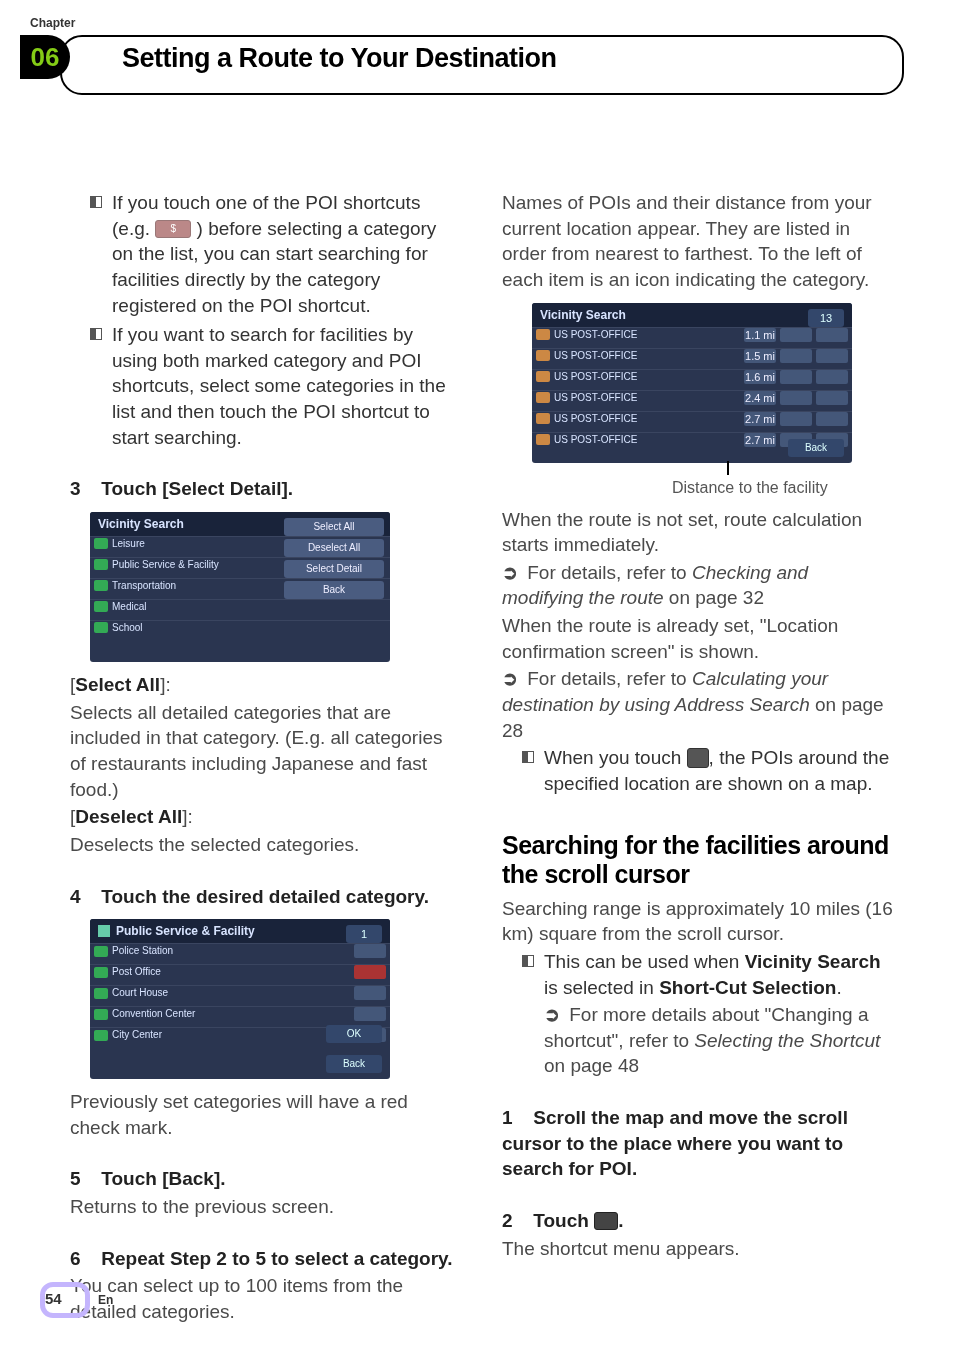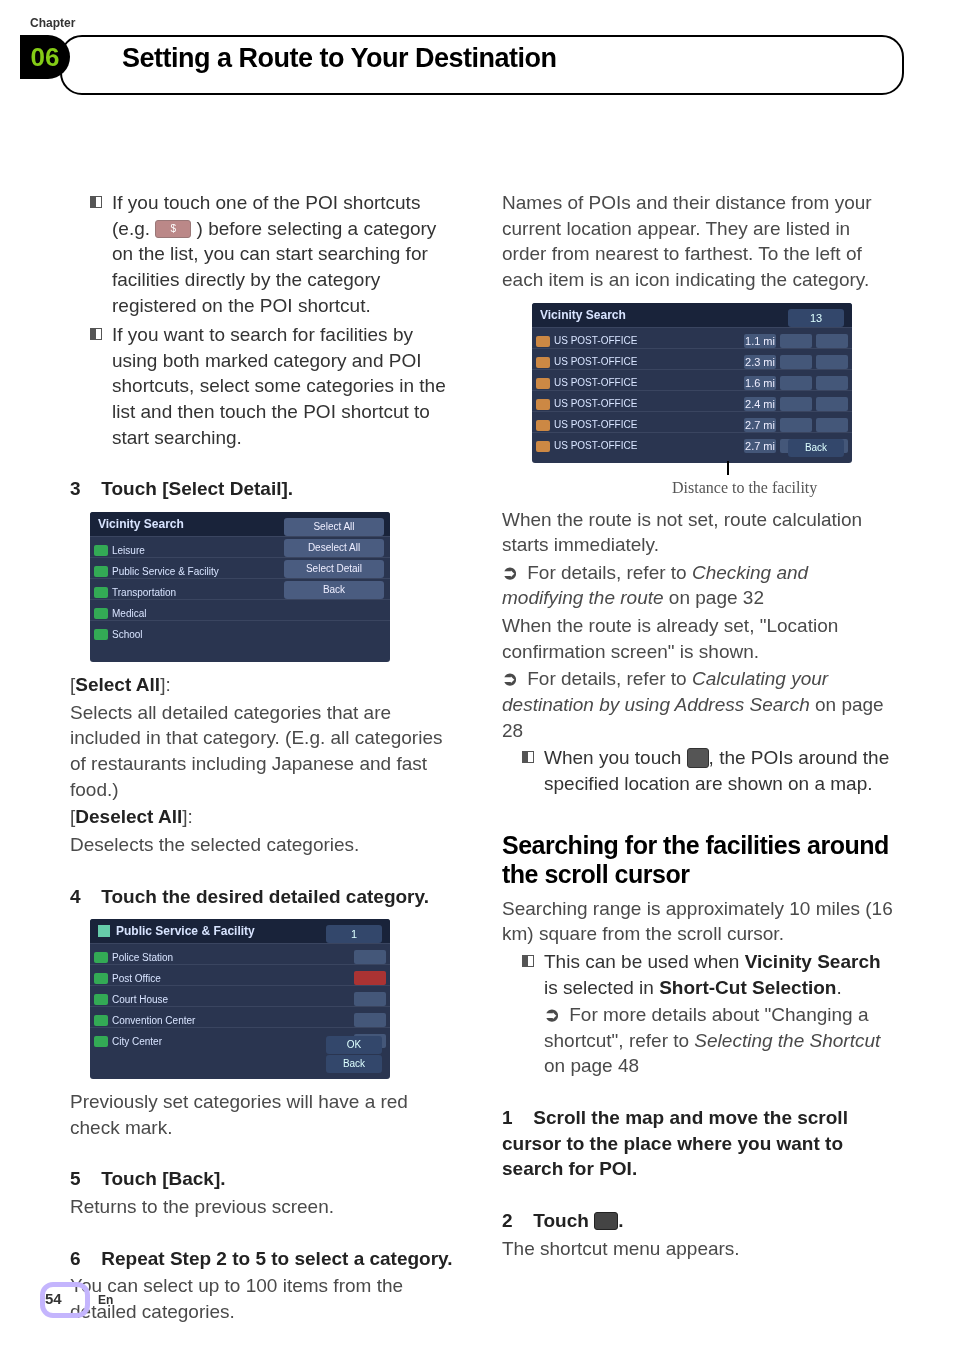--- a/index.html
+++ b/index.html
@@ -125,28 +125,28 @@
   .shot {
     background: #2a3550;
     border-radius: 3px;
     position: relative;
     color: #cde;
     font-size: 11px;
     overflow: hidden;
     margin: 10px 0 10px 20px;
   }
   .shot-title { background:#19233a; color:#d8e4ff; font-size:12px; font-weight:bold; padding:4px 8px; }
-  .shot-row { display:flex; align-items:flex-end; height:20px; padding:0 4px; border-top:1px solid #3a4560; font-size:10px; }
+  .shot-row { display:flex; align-items:flex-start; height:20px; padding:0 4px; border-top:1px solid #3a4560; font-size:10px; }
   .shot-row .rlabel { flex:1; color:#d8e4ff; display:flex; align-items:center; gap:4px; }
   .shot-row .rlabel .pico { display:inline-block; width:14px; height:11px; background:#3a5; border-radius:2px; }
   .shot-row .rbtn { width:32px; height:14px; background:#445779; margin-left:4px; border-radius:2px; font-size:11px; text-align:center; line-height:14px; color:#eef; }
   .shot .overlay-box { position:absolute; right:6px; top:6px; width:100px; }
   .shot .overlay-box .obtn { height:18px; background:#4a5c80; margin-bottom:3px; border-radius:3px; font-size:10px; text-align:center; line-height:18px; color:#eef; }
 
-  .shot .sidecount { position:absolute; top:6px; right:8px; width:56px; height:18px; background:#33476b; text-align:center; line-height:18px; border-radius:3px; color:#dff; }
+  .shot .sidecount { position:absolute; top:6px; right:8px; width:36px; height:18px; background:#33476b; text-align:center; line-height:18px; border-radius:3px; color:#dff; }
   .shot .backbtn { position:absolute; bottom:6px; right:8px; width:56px; height:18px; background:#33476b; text-align:center; line-height:18px; border-radius:3px; color:#dff; font-size:10px; }
 
   .callout-line {
     position: relative;
     margin: 2px 0 8px 0;
     height: 26px;
   }
   .callout-line .tick {
     position:absolute;
     left: 225px;
@@ -154,21 +154,20 @@
     width:2px;
     height:14px;
     background:#000;
   }
   .callout-line .lbl {
     position:absolute;
     left: 170px;
     top: 4px;
     font-size: 16px;
     color:#555;
-    font-family:Liberation Serif, serif;
   }
 
   .section-head {
     font-family: Arial Black, Arial, sans-serif;
     font-size: 25px;
     font-weight: 900;
     line-height: 1.18;
     color:#000;
     margin-top: 34px;
     margin-bottom: 6px;
@@ -313,21 +312,21 @@
             <div class="rbtn"></div>
           </div>
         <div class="shot-row">
             <div class="rlabel">
               <span class="pico"></span>
               <span>City Center</span>
             </div>
             <div class="rbtn"></div>
           </div>
         <div class="sidecount">1</div>
-        <div class="backbtn" style="bottom:25px;">OK</div>
+        <div class="backbtn" style="bottom:36px;">OK</div>
         <div class="backbtn">Back</div>
       </div>
 
       <p class="para">Previously set categories will have a red check mark.</p>
 
       <p class="step-head">
         <span class="num">5</span>
         <span>Touch [Back].</span>
       </p>
       <p class="para">Returns to the previous screen.</p>
@@ -358,21 +357,21 @@
             </div>
             <div class="rbtn">1.1 mi</div>
             <div class="rbtn"></div>
             <div class="rbtn"></div>
           </div>
         <div class="shot-row">
             <div class="rlabel">
               <span class="pico" style="background:#c84"></span>
               <span>US POST-OFFICE</span>
             </div>
-            <div class="rbtn">2.3 mi</div>
+            <div class="rbtn">1.5 mi</div>
             <div class="rbtn"></div>
             <div class="rbtn"></div>
           </div>
         <div class="shot-row">
             <div class="rlabel">
               <span class="pico" style="background:#c84"></span>
               <span>US POST-OFFICE</span>
             </div>
             <div class="rbtn">1.6 mi</div>
             <div class="rbtn"></div>

